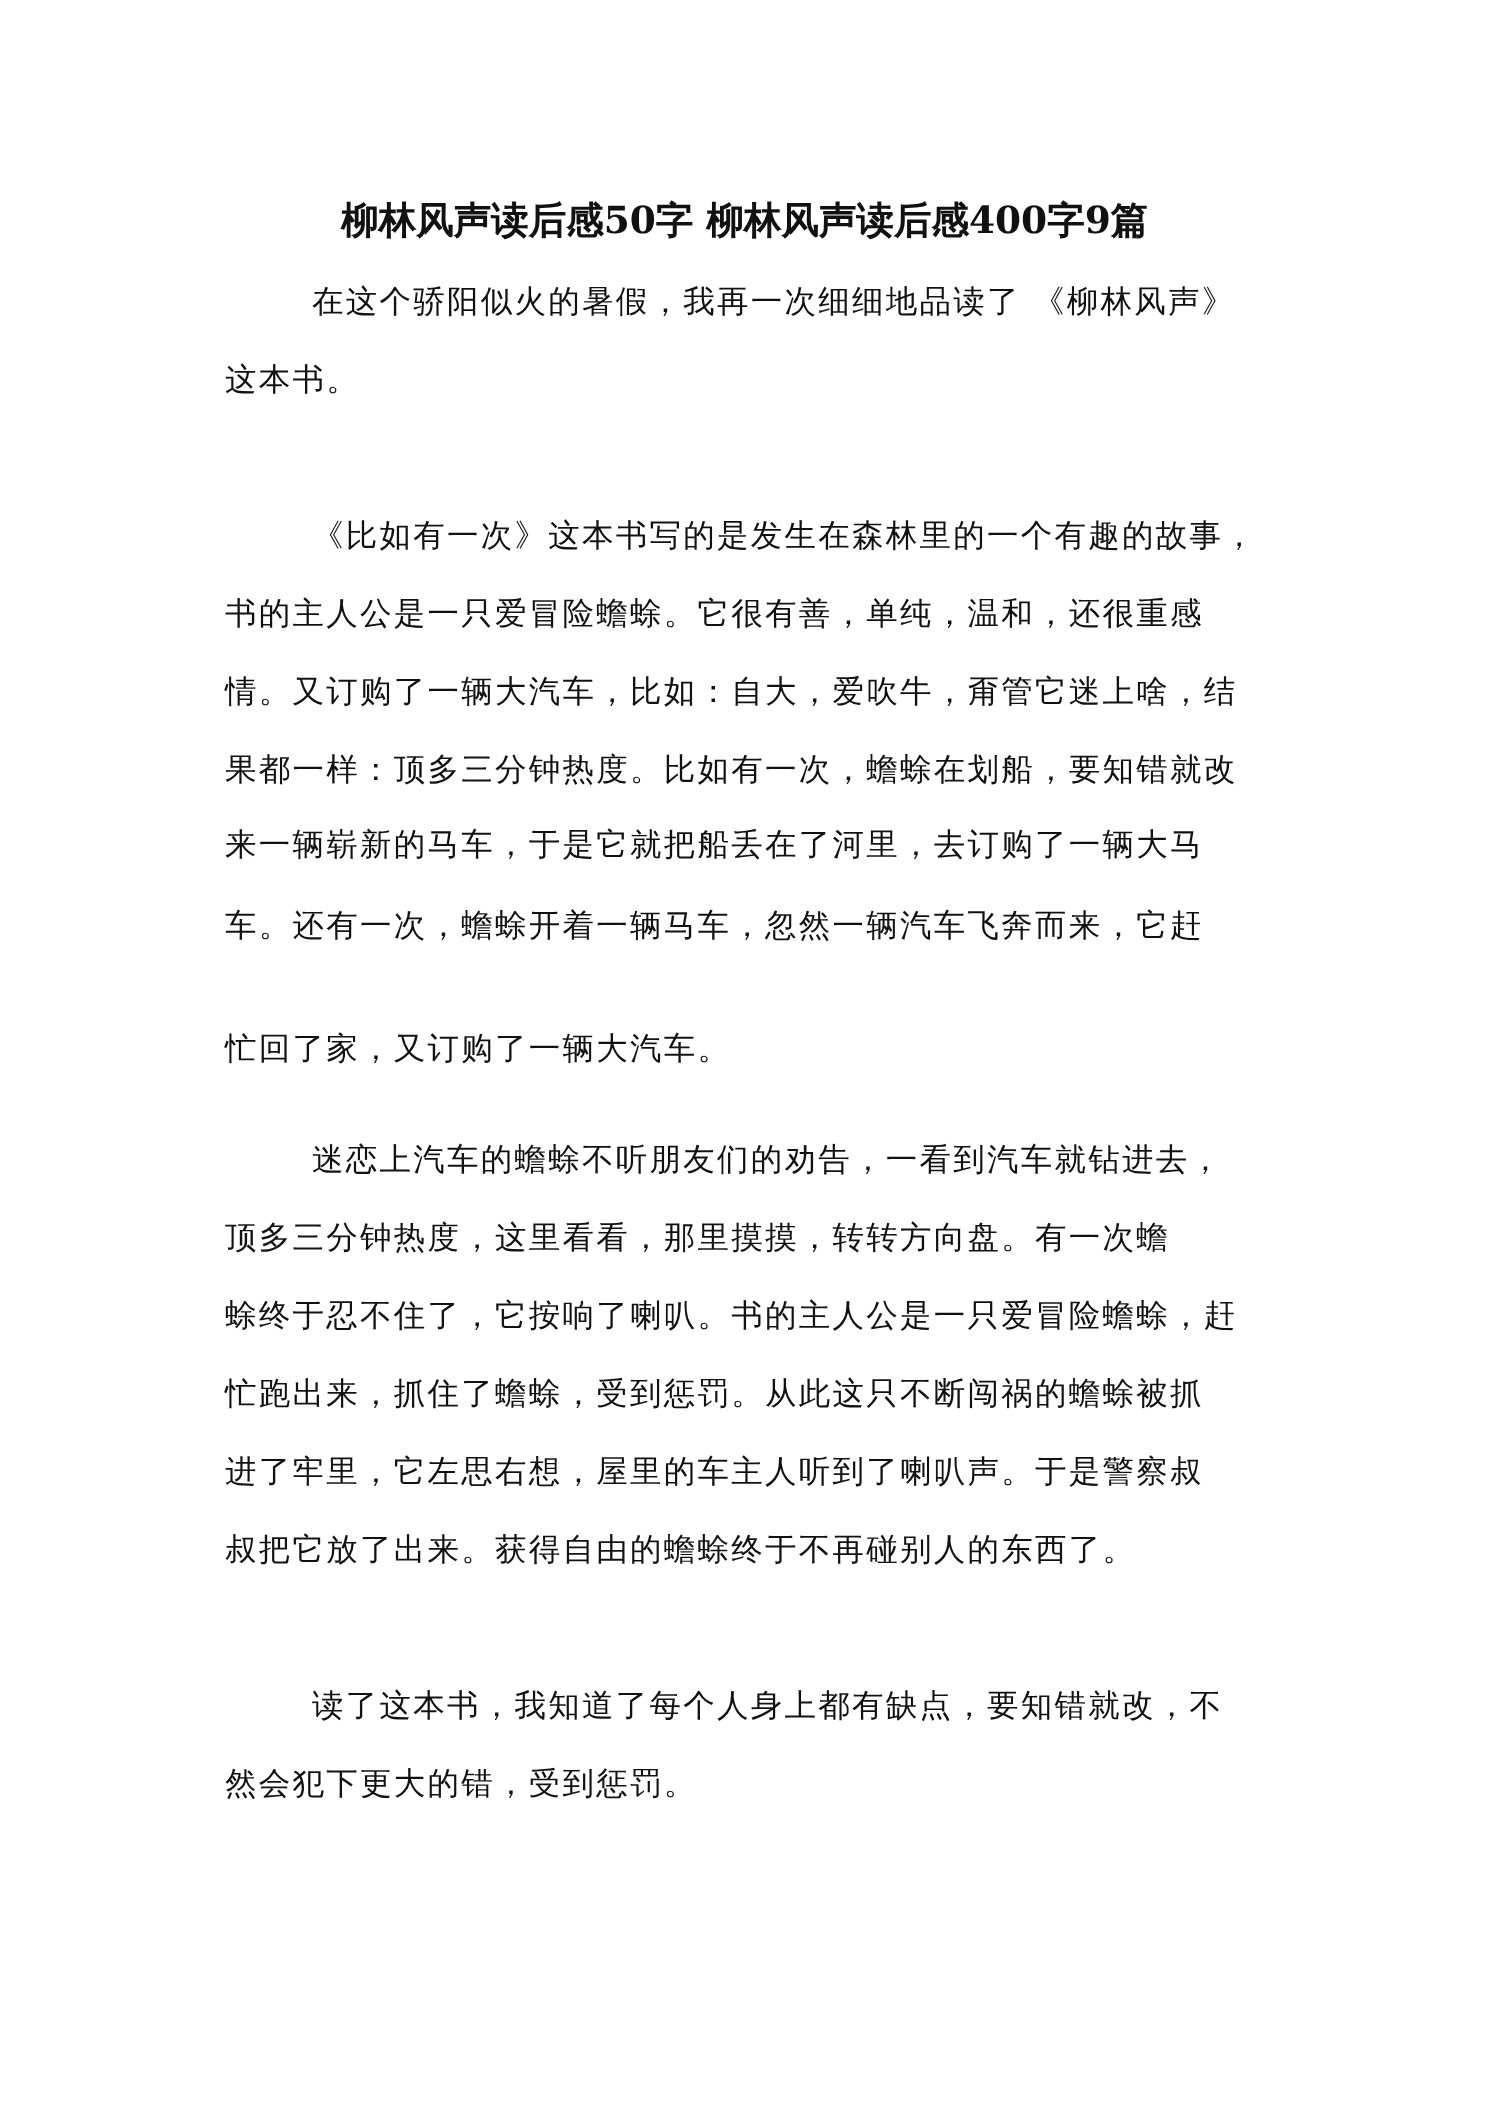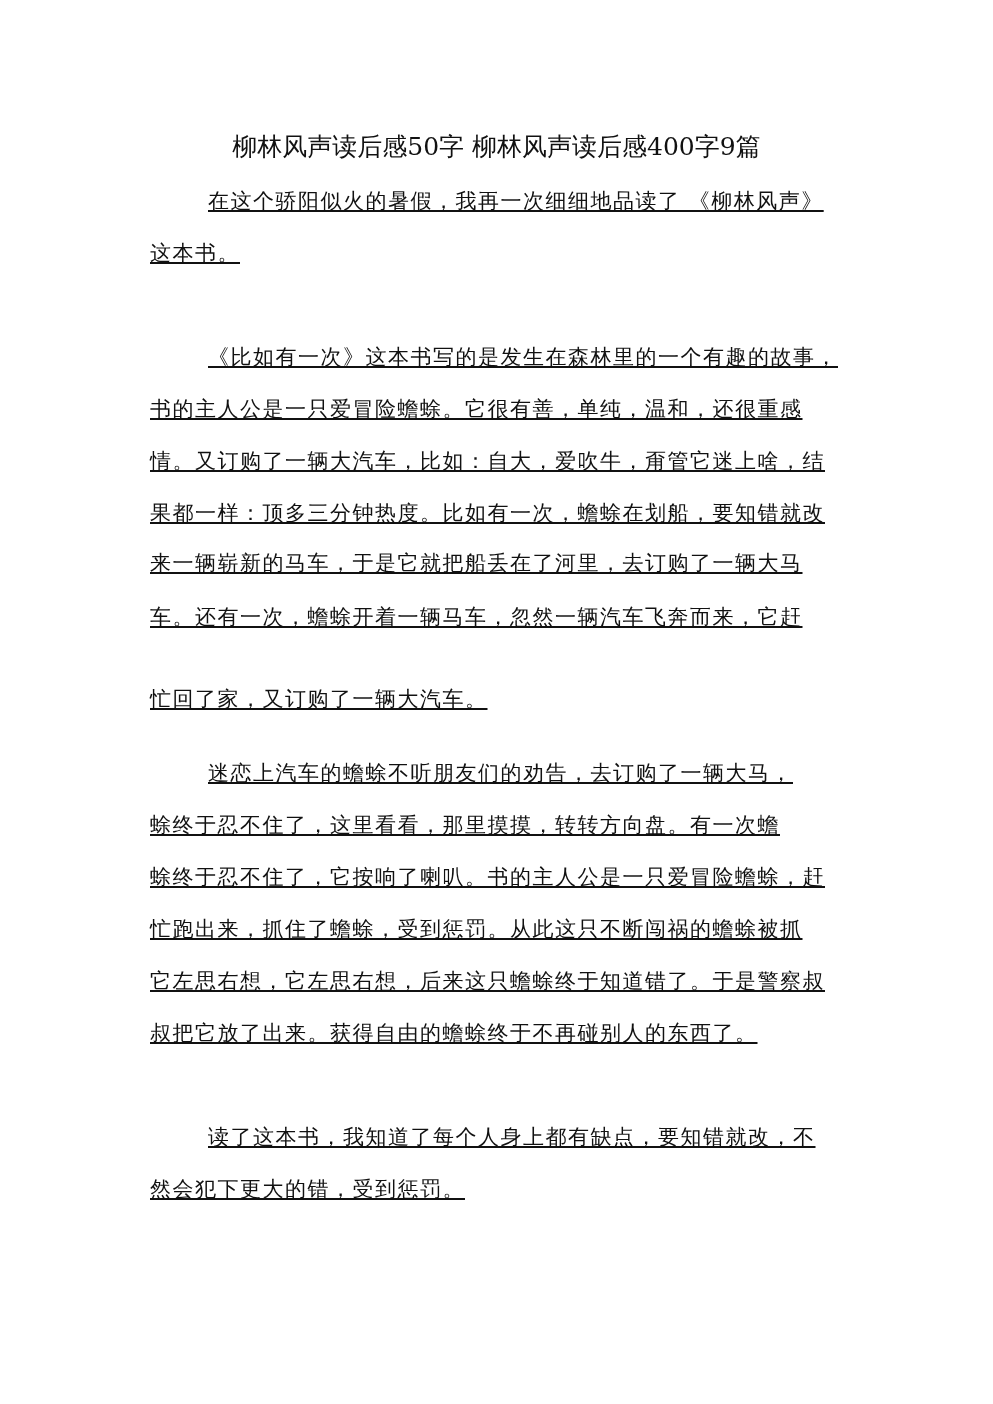--- a/index.html
+++ b/index.html
@@ -1,21 +1,21 @@
 <!DOCTYPE html>
 <html><head>
 <meta charset="utf-8">
 <style>
   html, body { margin: 0; padding: 0; background: #ffffff; }
   body { width: 993px; height: 1404px; position: relative; overflow: hidden;
          font-family: "DejaVu Serif", "Liberation Serif", serif; color: #111; }
   .title { position: absolute; left: 0; width: 993px; top: 128px; text-align: center;
-           font-size: 25px; font-weight: normal; letter-spacing: 0px; line-height: 38px; }
+           font-size: 25px; font-weight: bold; letter-spacing: 0px; line-height: 38px; }
   .line { position: absolute; left: 150px; width: 700px; font-size: 21px; line-height: 30px;
-          white-space: nowrap; letter-spacing: 1.5px; text-decoration: underline; }
+          white-space: nowrap; letter-spacing: 1.5px; }
   .indent { left: 208px; }
 </style>
 </head>
 <body>
 
 <div>
   <div class="title">柳林风声读后感50字 柳林风声读后感400字9篇</div>
 
   <div>
     <div class="line indent" style="top:186px">在这个骄阳似火的暑假，我再一次细细地品读了 《柳林风声》</div>
@@ -26,25 +26,25 @@
     <div class="line indent" style="top:342px">《比如有一次》这本书写的是发生在森林里的一个有趣的故事，</div>
     <div class="line" style="top:394px">书的主人公是一只爱冒险蟾蜍。它很有善，单纯，温和，还很重感</div>
     <div class="line" style="top:446px">情。又订购了一辆大汽车，比如：自大，爱吹牛，甭管它迷上啥，结</div>
     <div class="line" style="top:498px">果都一样：顶多三分钟热度。比如有一次，蟾蜍在划船，要知错就改</div>
     <div class="line" style="top:548px">来一辆崭新的马车，于是它就把船丢在了河里，去订购了一辆大马</div>
     <div class="line" style="top:602px">车。还有一次，蟾蜍开着一辆马车，忽然一辆汽车飞奔而来，它赶</div>
     <div class="line" style="top:684px">忙回了家，又订购了一辆大汽车。</div>
   </div>
 
   <div>
-    <div class="line indent" style="top:758px">迷恋上汽车的蟾蜍不听朋友们的劝告，去订购了一辆大马，</div>
-    <div class="line" style="top:810px">蜍终于忍不住了，这里看看，那里摸摸，转转方向盘。有一次蟾</div>
+    <div class="line indent" style="top:758px">迷恋上汽车的蟾蜍不听朋友们的劝告，一看到汽车就钻进去，</div>
+    <div class="line" style="top:810px">顶多三分钟热度，这里看看，那里摸摸，转转方向盘。有一次蟾</div>
     <div class="line" style="top:862px">蜍终于忍不住了，它按响了喇叭。书的主人公是一只爱冒险蟾蜍，赶</div>
     <div class="line" style="top:914px">忙跑出来，抓住了蟾蜍，受到惩罚。从此这只不断闯祸的蟾蜍被抓</div>
-    <div class="line" style="top:966px">它左思右想，它左思右想，后来这只蟾蜍终于知道错了。于是警察叔</div>
+    <div class="line" style="top:966px">进了牢里，它左思右想，屋里的车主人听到了喇叭声。于是警察叔</div>
     <div class="line" style="top:1018px">叔把它放了出来。获得自由的蟾蜍终于不再碰别人的东西了。</div>
   </div>
 
   <div>
     <div class="line indent" style="top:1122px">读了这本书，我知道了每个人身上都有缺点，要知错就改，不</div>
     <div class="line" style="top:1174px">然会犯下更大的错，受到惩罚。</div>
   </div>
 </div>
 
 </body></html>

